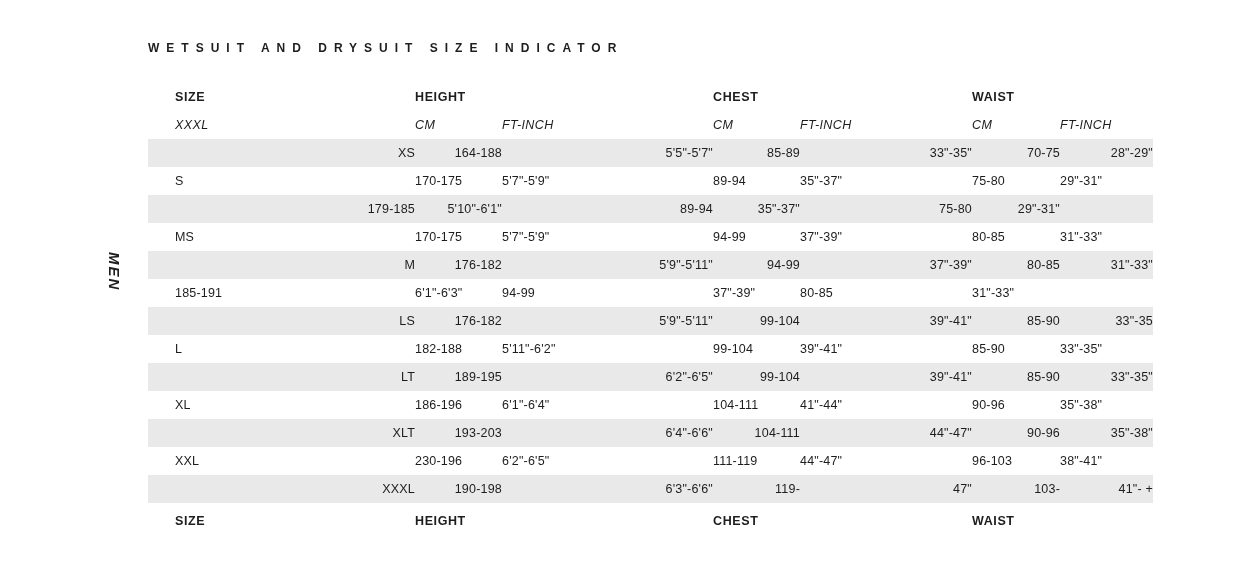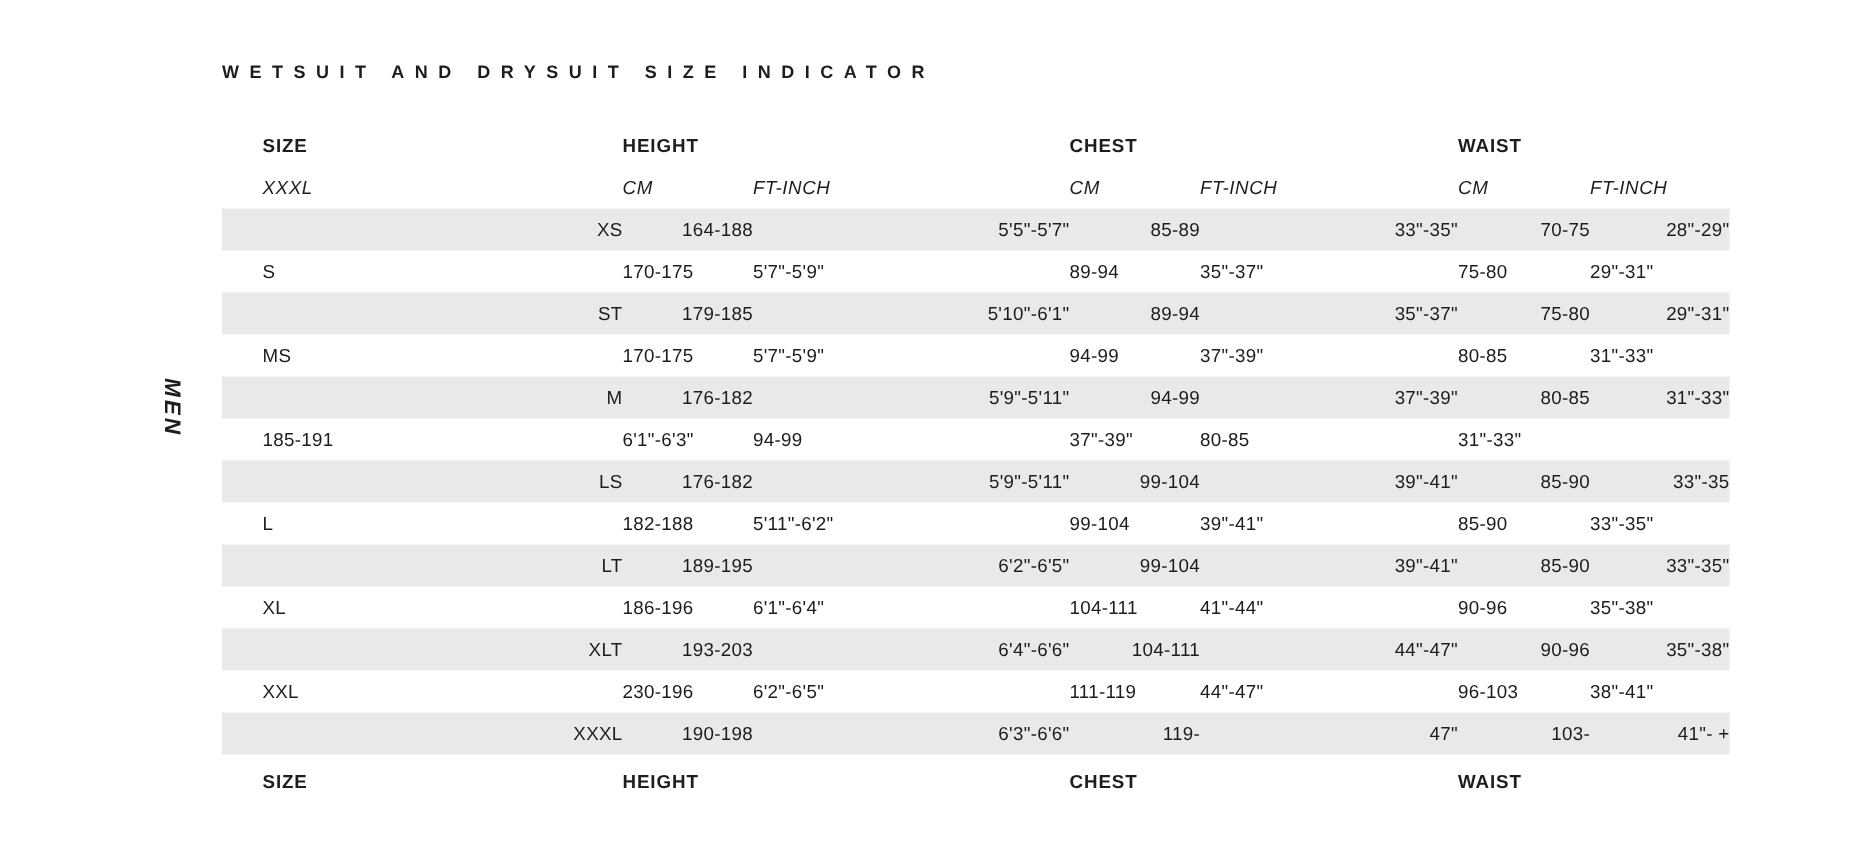--- a/index.html
+++ b/index.html
@@ -112,21 +112,20 @@
         <div class="grid row">
     <div class="cell">S</div>
     <div class="cell">170-175</div>
     <div class="cell">5'7"-5'9"</div>
     <div class="cell">89-94</div>
     <div class="cell">35"-37"</div>
     <div class="cell">75-80</div>
     <div class="cell">29"-31"</div>
   </div>
         <div class="grid row stripe">
-    <div class="cell">ST</div>
     <div class="cell">179-185</div>
     <div class="cell">5'10"-6'1"</div>
     <div class="cell">89-94</div>
     <div class="cell">35"-37"</div>
     <div class="cell">75-80</div>
     <div class="cell">29"-31"</div>
   </div>
         <div class="grid row">
     <div class="cell">MS</div>
     <div class="cell">170-175</div>

